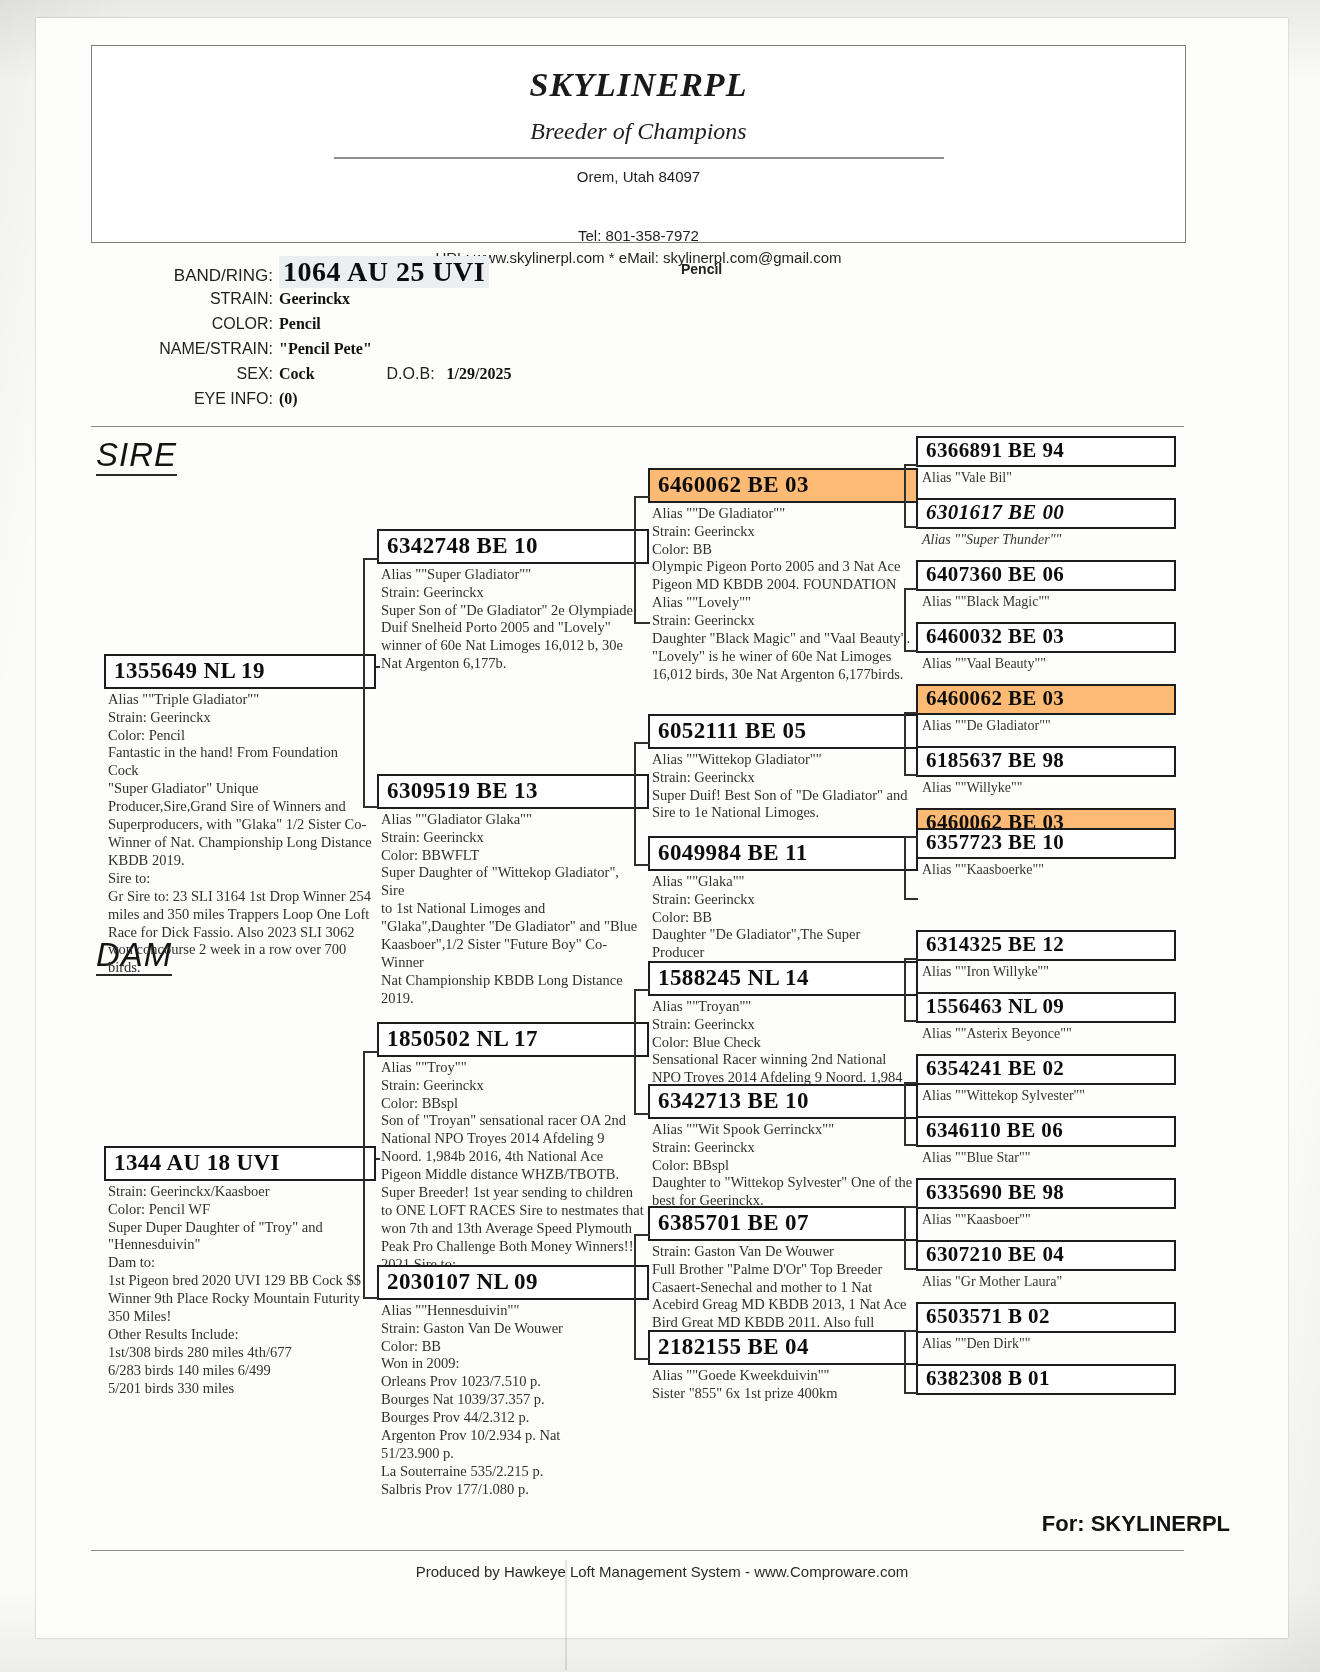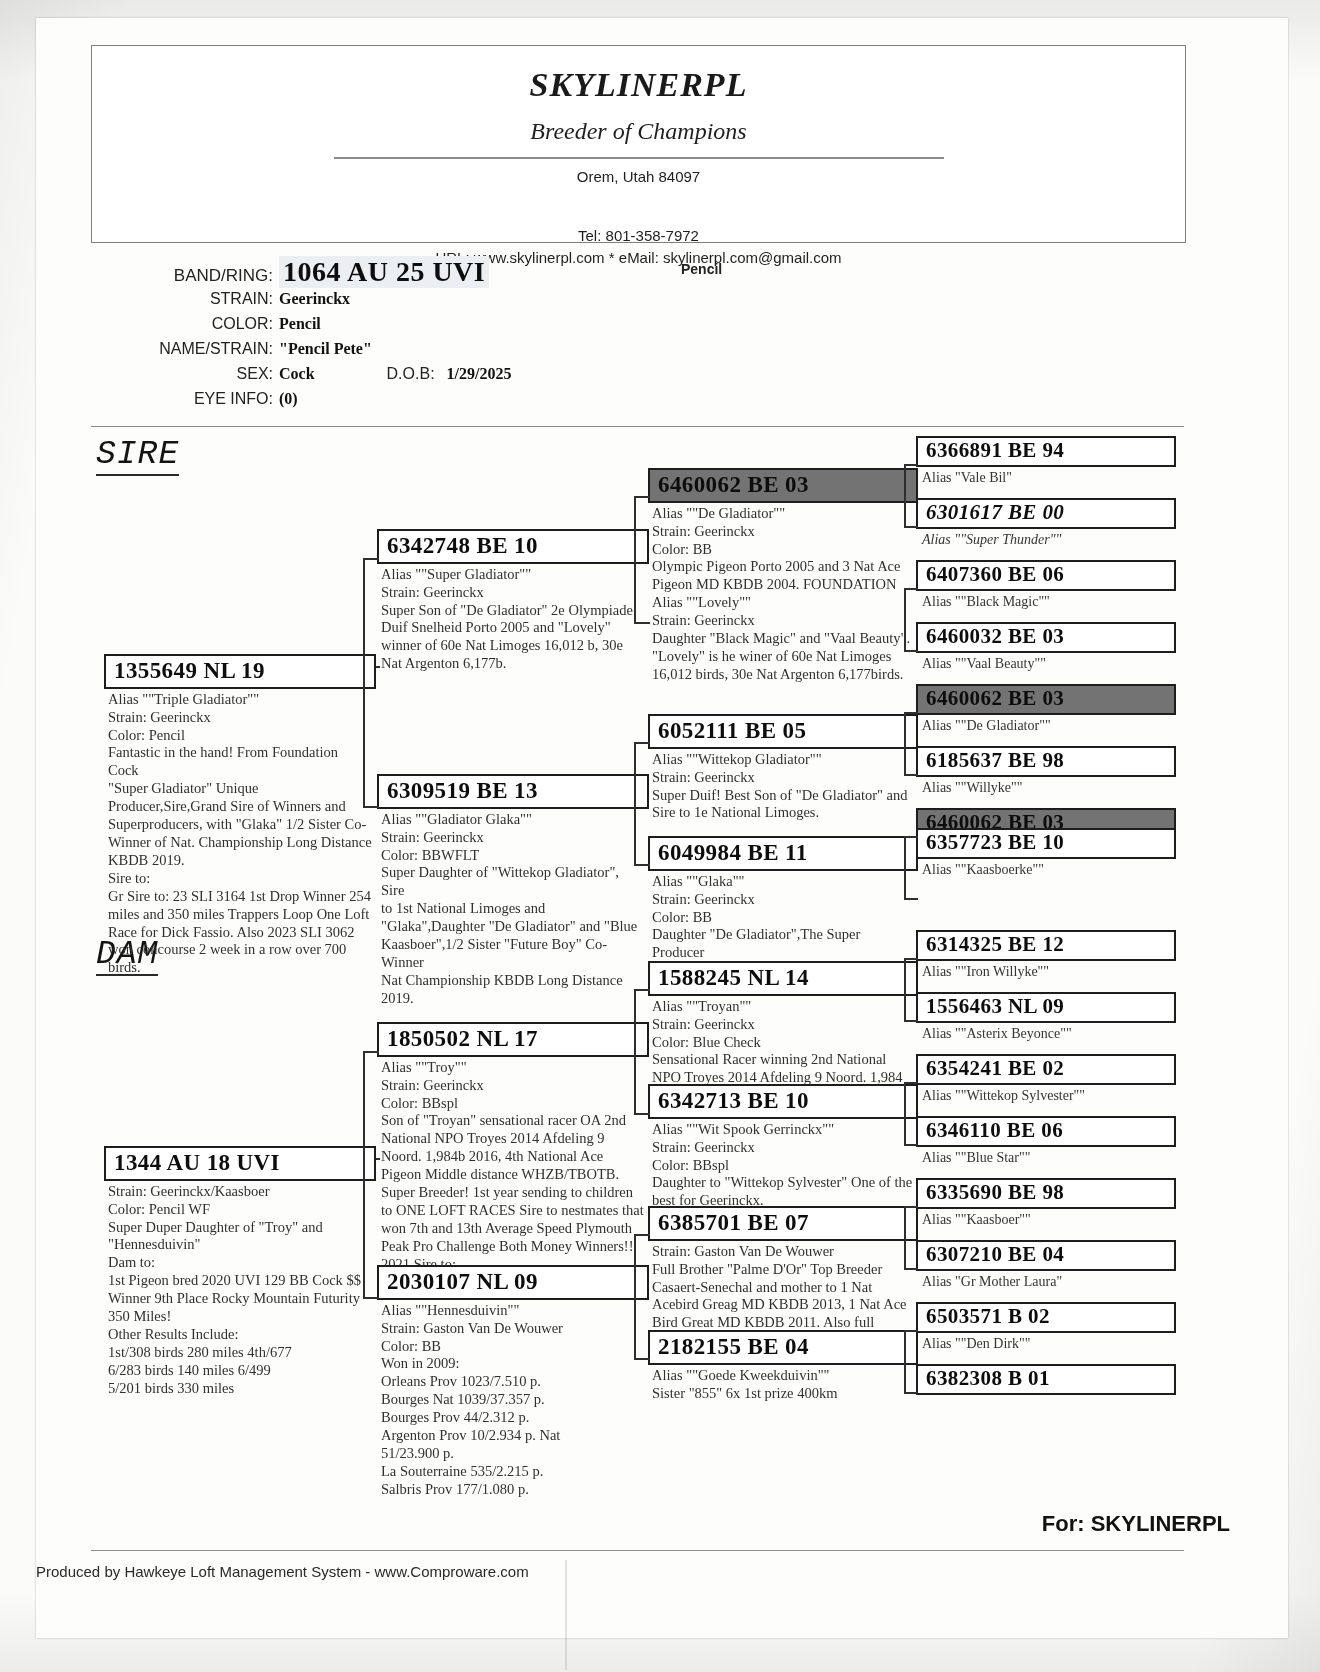--- a/index.html
+++ b/index.html
@@ -132,21 +132,21 @@
   .hrule {
     position: absolute;
     height: 0;
     border-top: 1px solid #8a8a8a;
   }
   #rule-top    { left: 55px; top: 408px; width: 1093px; }
   #rule-bottom { left: 55px; top: 1532px; width: 1093px; }
 
   .section-title {
     position: absolute;
-    font-family: Liberation Mono, monospace;
+    font-family: Liberation Sans, sans-serif;
     font-style: italic;
     font-size: 33px;
     letter-spacing: 1px;
     color: #141414;
     border-bottom: 2px solid #2a2a2a;
     padding-bottom: 1px;
     line-height: 1.05;
   }
   #sire-title { left: 60px; top: 420px; }
   #dam-title  { left: 60px; top: 920px; }
@@ -158,21 +158,21 @@
     background: #ffffff;
     font-family: "Liberation Serif", serif;
     font-weight: bold;
     font-size: 23px;
     letter-spacing: 0.4px;
     color: #0d0d0d;
     padding: 2px 8px 3px 8px;
     line-height: 1.12;
     box-sizing: border-box;
   }
-  .card-head.hl { background: #737373; }
+  .card-head.hl { background: #fdba74; }
   .card-body {
     font-family: "Liberation Serif", serif;
     font-size: 14.5px;
     line-height: 1.235;
     color: #303030;
     padding: 2px 4px 0 4px;
     box-sizing: border-box;
     white-space: pre-line;
   }
 
@@ -199,20 +199,21 @@
     position: absolute;
     right: 58px; top: 1493px;
     font-family: "Liberation Sans", sans-serif;
     font-size: 22px;
     font-weight: bold;
     color: #121212;
   }
   .produced {
     position: absolute;
     left: 0; right: 0; top: 1545px;
+    text-align: center;
     font-family: "Liberation Sans", sans-serif;
     font-size: 15px;
     color: #2a2a2a;
   }
   .fold {
     position: absolute;
     left: 565px; top: 1560px;
     width: 2px; height: 110px;
     background: rgba(0,0,0,0.10);
   }

